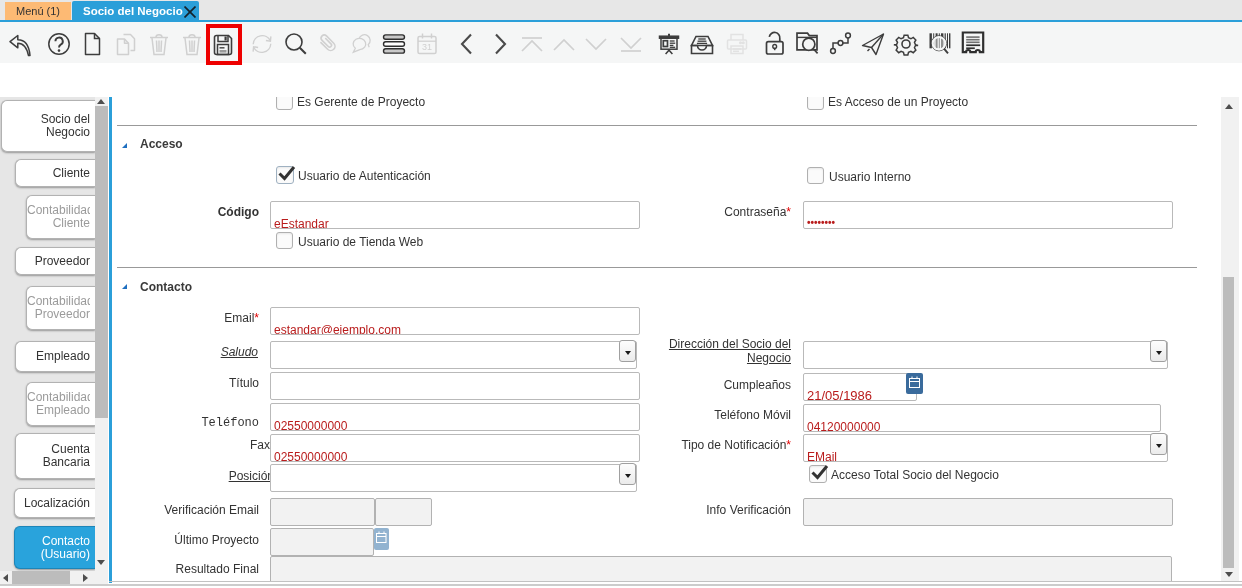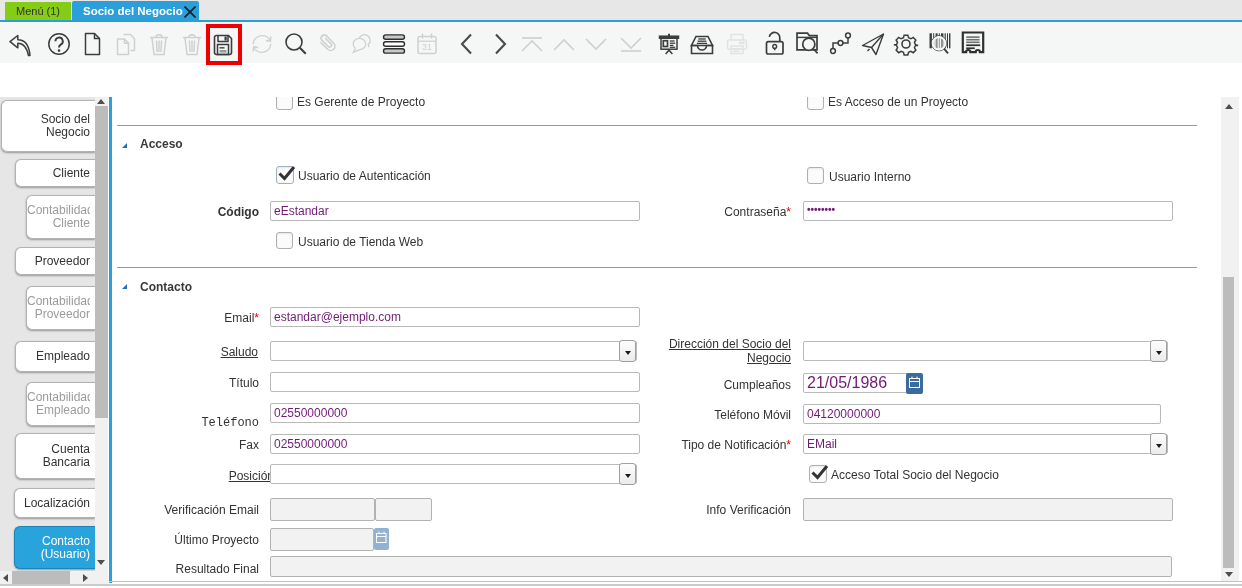--- a/index.html
+++ b/index.html
@@ -1,38 +1,38 @@
 <!DOCTYPE html>
 <html><head>
 <meta charset="utf-8">
 <style>
 * { margin:0; padding:0; box-sizing:border-box; }
 html,body { width:1242px; height:588px; background:#fff; font-family:"Liberation Sans", sans-serif; overflow:hidden; position:relative; }
 .abs { position:absolute; }
 
 #tabbar { position:absolute; left:0; top:0; width:1242px; height:22px; background:#e7e7e7; }
 #tabbar .blueline { position:absolute; left:0; top:20px; width:1242px; height:2px; background:#2b9fd9; }
-#tab-menu { position:absolute; left:5px; top:2px; width:66px; height:18px; background:#84cc16; color:#333; font-size:11px; text-align:center; line-height:19px; }
+#tab-menu { position:absolute; left:5px; top:2px; width:66px; height:18px; background:#fdba74; color:#333; font-size:11px; text-align:center; line-height:19px; }
 #tab-active { position:absolute; left:72px; top:1px; width:127px; height:21px; background:#2b9fd9; color:#fff; font-size:11.5px; font-weight:bold; line-height:21px; border-radius:2px 2px 0 0; }
 #tab-active span.t { position:absolute; left:11px; top:0; }
 
 #toolbar { position:absolute; left:0; top:22px; width:1242px; height:41px; background:#f5f6f6; }
 .ic { position:absolute; top:31px; width:26px; height:26px; }
 #redbox { position:absolute; left:206px; top:24px; width:36px; height:41px; border:4px solid #ee0000; }
 
 #bluebar { position:absolute; left:109px; top:97px; width:3px; height:486px; background:#2b9fd9; }
 #content { position:absolute; left:112px; top:97px; width:1109px; height:484px; background:#fff; overflow:hidden; }
 #botline1 { position:absolute; left:109px; top:581px; width:1133px; height:1px; background:#c2c2c2; }
 #botline2 { position:absolute; left:0px; top:584px; width:1242px; height:2px; background:#cccccc; }
 
 .lbl { position:absolute; font-size:12px; color:#333; white-space:nowrap; }
 .r { text-align:right; }
 .u { text-decoration:underline; }
 .ast { color:#e00000; }
-.inp { position:absolute; height:20px; background:#fff; border:1px solid #b9b9b9; border-radius:2px; font-size:12px; color:#701a75; line-height:18px; padding:0 3px; white-space:nowrap; overflow:hidden; }
+.inp { position:absolute; height:20px; background:#fff; border:1px solid #b9b9b9; border-radius:2px; font-size:12px; color:#b91c1c; line-height:18px; padding:13px 3px; white-space:nowrap; overflow:hidden; }
 .dis { background:#f2f2f2; border:1px solid #b2b2b2; }
 .cb { position:absolute; width:17px; height:17px; background:#fbfbfb; border:1px solid #b0b0b0; border-radius:3px; box-shadow:inset 0 1px 2px rgba(0,0,0,0.08); }
 .cbf { border:1px solid #9fb1c1; }
 .sep { position:absolute; left:5px; width:1080px; height:1px; background:#999; }
 .shdr { position:absolute; font-size:12px; font-weight:bold; color:#3a3a3a; }
 .stri { position:absolute; width:0; height:0; border-left:5.5px solid transparent; border-bottom:5.5px solid #1e6fc0; }
 .cbtn { position:absolute; width:17px; height:22px; background:linear-gradient(#fdfdfd,#ebebeb); border:1px solid #a0a0a0; border-radius:3px; }
 .cbtn i { position:absolute; left:4.5px; top:9.5px; width:0; height:0; border-left:3.5px solid transparent; border-right:3.5px solid transparent; border-top:4px solid #1a1a1a; }
 .chk { position:absolute; }
 
@@ -336,51 +336,51 @@
   <div class="cb" style="left:164px; top:135px;"></div>
   <div class="lbl" style="left:186px; top:138px;">Usuario de Tienda Web</div>
 
   <div class="sep" style="top:170px;"></div>
   <div class="stri" style="left:10px; top:187px;"></div>
   <div class="shdr" style="left:28px; top:183px;">Contacto</div>
 
   <div class="lbl r" style="left:0px; top:214px; width:147px;">Email<span class="ast">*</span></div>
   <div class="inp" style="left:158px; top:210px; width:370px;">estandar@ejemplo.com</div>
 
-  <div class="lbl r u" style="left:0px; top:248px; width:146px;">Saludo</div>
+  <div class="lbl r u" style="left:0px; top:248px; width:146px;font-style:italic;">Saludo</div>
   <div class="inp" style="left:158px; top:244px; width:367px;"></div>
   <div class="cbtn" style="left:507px; top:243px;">
       <i></i>
     </div>
   <div class="lbl r u" style="left:540px; top:240px; width:139px; line-height:14px;">Dirección del Socio del<br>Negocio</div>
   <div class="inp" style="left:691px; top:244px; width:365px;"></div>
   <div class="cbtn" style="left:1038px; top:243px;">
       <i></i>
     </div>
 
   <div class="lbl r" style="left:0px; top:279px; width:147px;">Título</div>
   <div class="inp" style="left:158px; top:275px; width:370px;"></div>
   <div class="lbl r" style="left:540px; top:281px; width:139px;">Cumpleaños</div>
-  <div class="inp" style="left:691px; top:276px; width:114px; font-size:16px;">21/05/1986</div>
+  <div class="inp" style="left:691px; top:276px; width:114px; font-size:13px;">21/05/1986</div>
   <svg class="abs" style="left:794px; top:276px;" width="17" height="21" viewBox="0 0 17 21">
       <rect x="0" y="0" width="17" height="21" rx="2" fill="#3a6b9c"></rect>
       <g stroke="#fff" fill="none">
         <rect x="3.5" y="5.5" width="10" height="9"></rect>
         <line x1="3.5" y1="8.5" x2="13.5" y2="8.5"></line>
         <line x1="6" y1="3.5" x2="6" y2="6"></line>
         <line x1="11" y1="3.5" x2="11" y2="6"></line>
       </g>
     </svg>
 
   <div class="lbl r" style="left:0px; top:319px; width:147px;font-family:Liberation Mono, monospace;">Teléfono</div>
   <div class="inp" style="left:158px; top:306px; width:370px;">02550000000</div>
   <div class="lbl r" style="left:540px; top:311px; width:139px;">Teléfono Móvil</div>
   <div class="inp" style="left:691px; top:307px; width:358px;">04120000000</div>
 
-  <div class="lbl r" style="left:0px; top:341px; width:147px;">Fax</div>
+  <div class="lbl r" style="left:11px; top:341px; width:147px;">Fax</div>
   <div class="inp" style="left:158px; top:337px; width:370px;">02550000000</div>
   <div class="lbl r" style="left:540px; top:341px; width:139px;">Tipo de Notificación<span class="ast">*</span></div>
   <div class="inp" style="left:691px; top:337px; width:365px;">EMail</div>
   <div class="cbtn" style="left:1038px; top:336px;">
       <i></i>
     </div>
 
   <div class="lbl r u" style="left:16px; top:372px; width:146px;">Posición</div>
   <div class="inp" style="left:158px; top:367px; width:367px;"></div>
   <div class="cbtn" style="left:507px; top:366px;">

